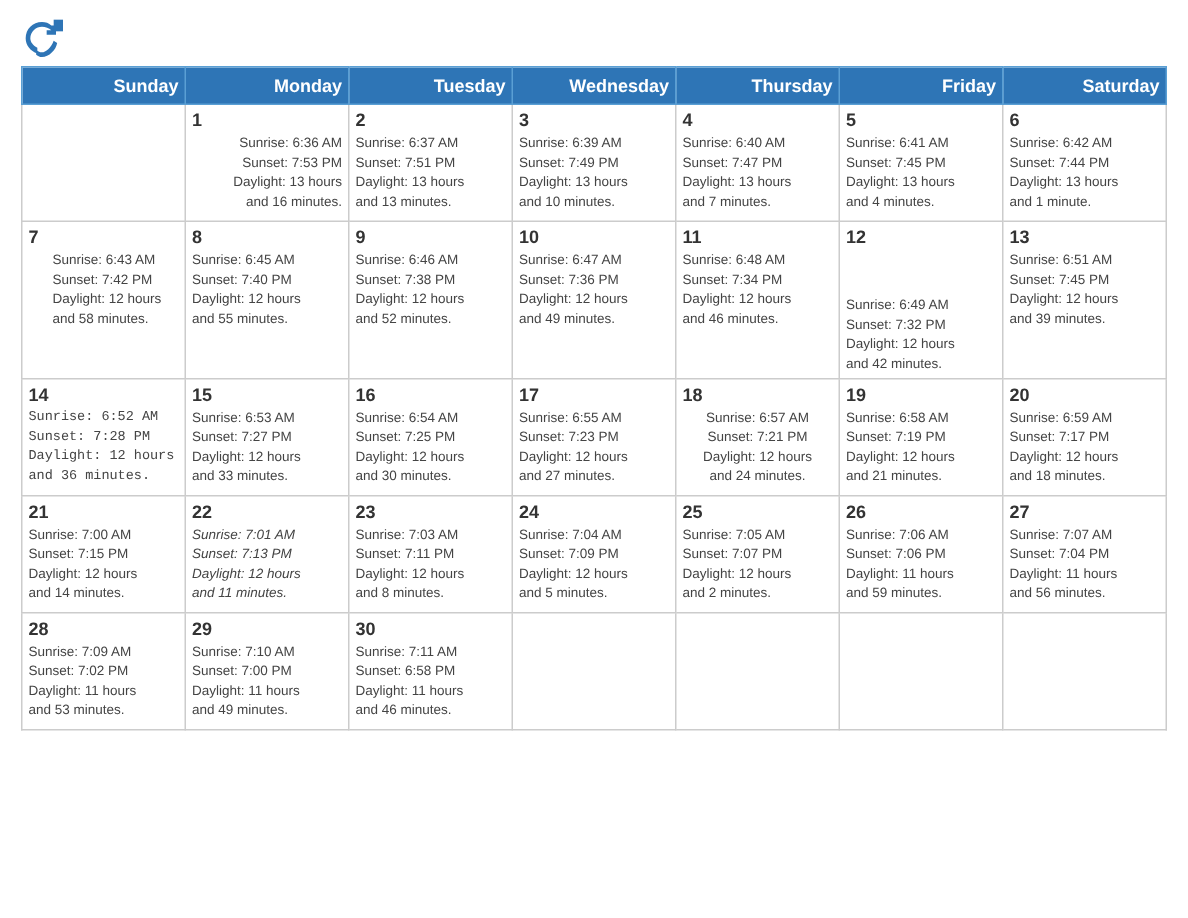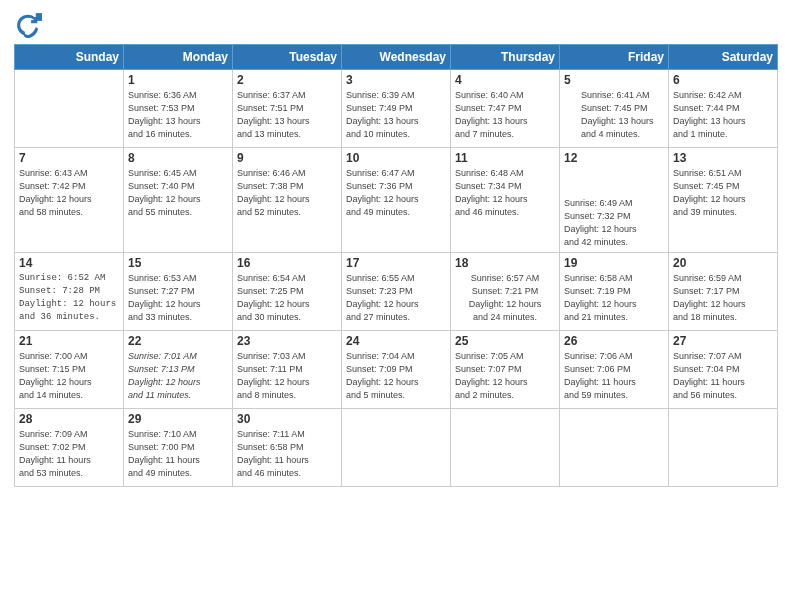--- a/index.html
+++ b/index.html
@@ -132,21 +132,21 @@
           <th>Thursday</th>
           <th>Friday</th>
           <th>Saturday</th>
         </tr>
     </thead>
     <tbody id="calendar-body">
     <tr>
           <td class="empty-cell"></td>
           <td>
             <span class="day-num">1</span>
-            <div class="day-info" style="white-space: pre-line;">Sunrise: 6:36 AM
+            <div class="day-info" style="white-space: pre-line; text-align: right;">Sunrise: 6:36 AM
 Sunset: 7:53 PM
 Daylight: 13 hours
 and 16 minutes.</div>
           </td>
           <td>
             <span class="day-num">2</span>
             <div class="day-info" style="white-space: pre-line;">Sunrise: 6:37 AM
 Sunset: 7:51 PM
 Daylight: 13 hours
 and 13 minutes.</div>
@@ -160,37 +160,37 @@
           </td>
           <td>
             <span class="day-num">4</span>
             <div class="day-info" style="white-space: pre-line;">Sunrise: 6:40 AM
 Sunset: 7:47 PM
 Daylight: 13 hours
 and 7 minutes.</div>
           </td>
           <td>
             <span class="day-num">5</span>
-            <div class="day-info" style="white-space: pre-line; margin-left: 17px;">Sunrise: 6:41 AM
+            <div class="day-info" style="white-space: pre-line;">Sunrise: 6:41 AM
 Sunset: 7:45 PM
 Daylight: 13 hours
 and 4 minutes.</div>
           </td>
           <td>
             <span class="day-num">6</span>
             <div class="day-info" style="white-space: pre-line;">Sunrise: 6:42 AM
 Sunset: 7:44 PM
 Daylight: 13 hours
 and 1 minute.</div>
           </td>
         </tr>
         <tr>
           <td>
             <span class="day-num">7</span>
-            <div class="day-info" style="white-space: pre-line;">Sunrise: 6:43 AM
+            <div class="day-info" style="white-space: pre-line; margin-left: 16px;">Sunrise: 6:43 AM
 Sunset: 7:42 PM
 Daylight: 12 hours
 and 58 minutes.</div>
           </td>
           <td>
             <span class="day-num">8</span>
             <div class="day-info" style="white-space: pre-line;">Sunrise: 6:45 AM
 Sunset: 7:40 PM
 Daylight: 12 hours
 and 55 minutes.</div>

